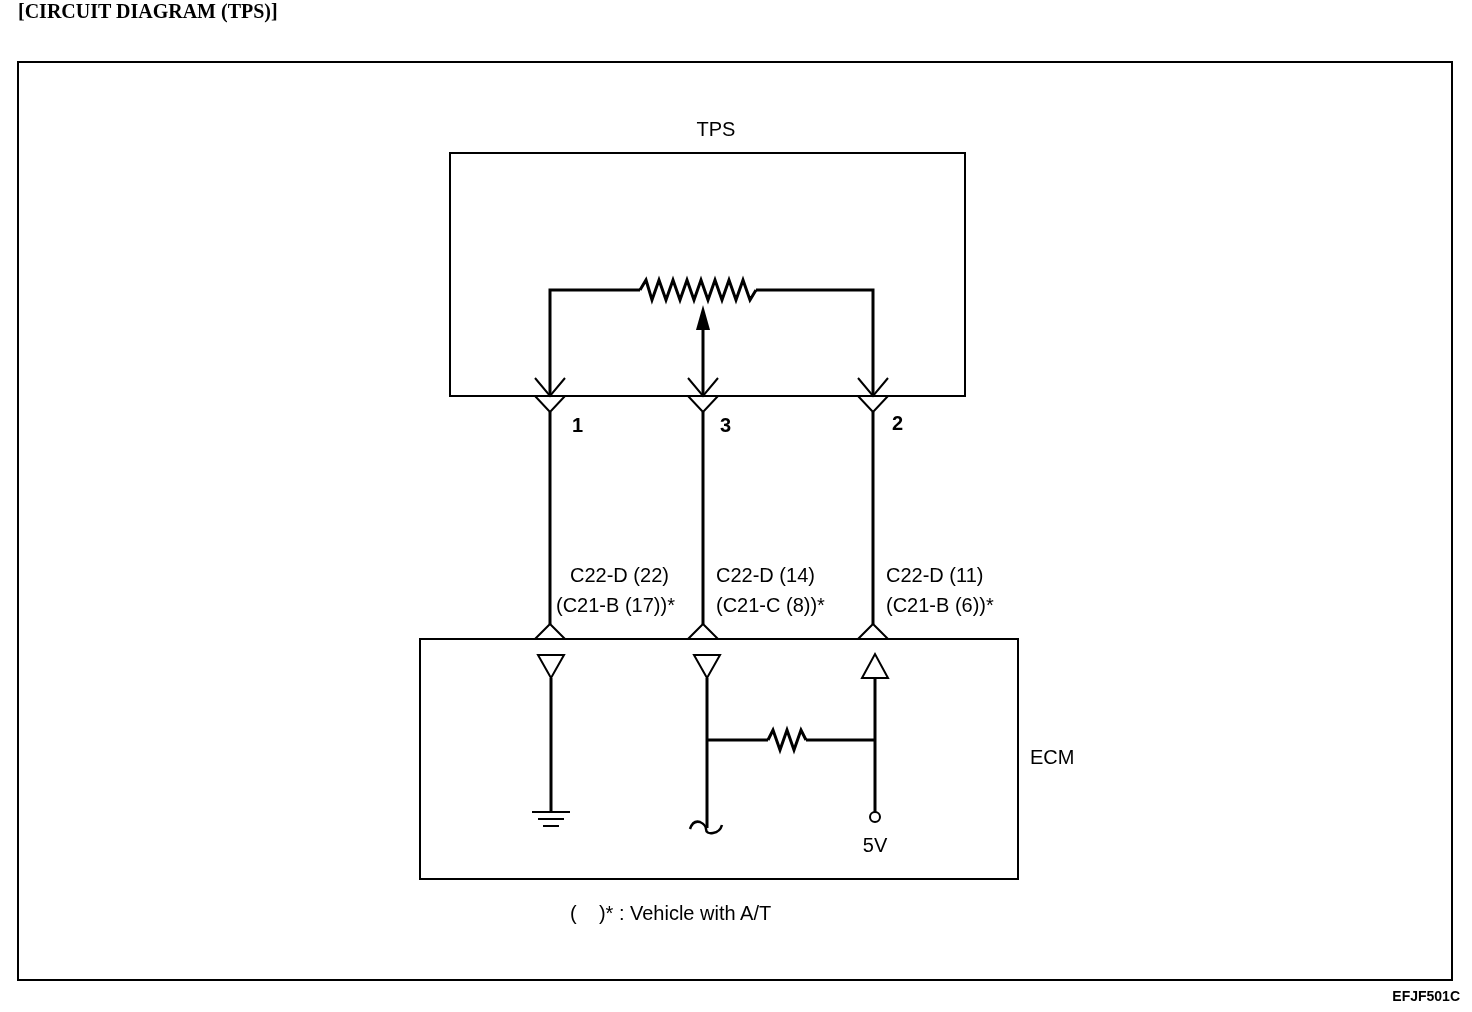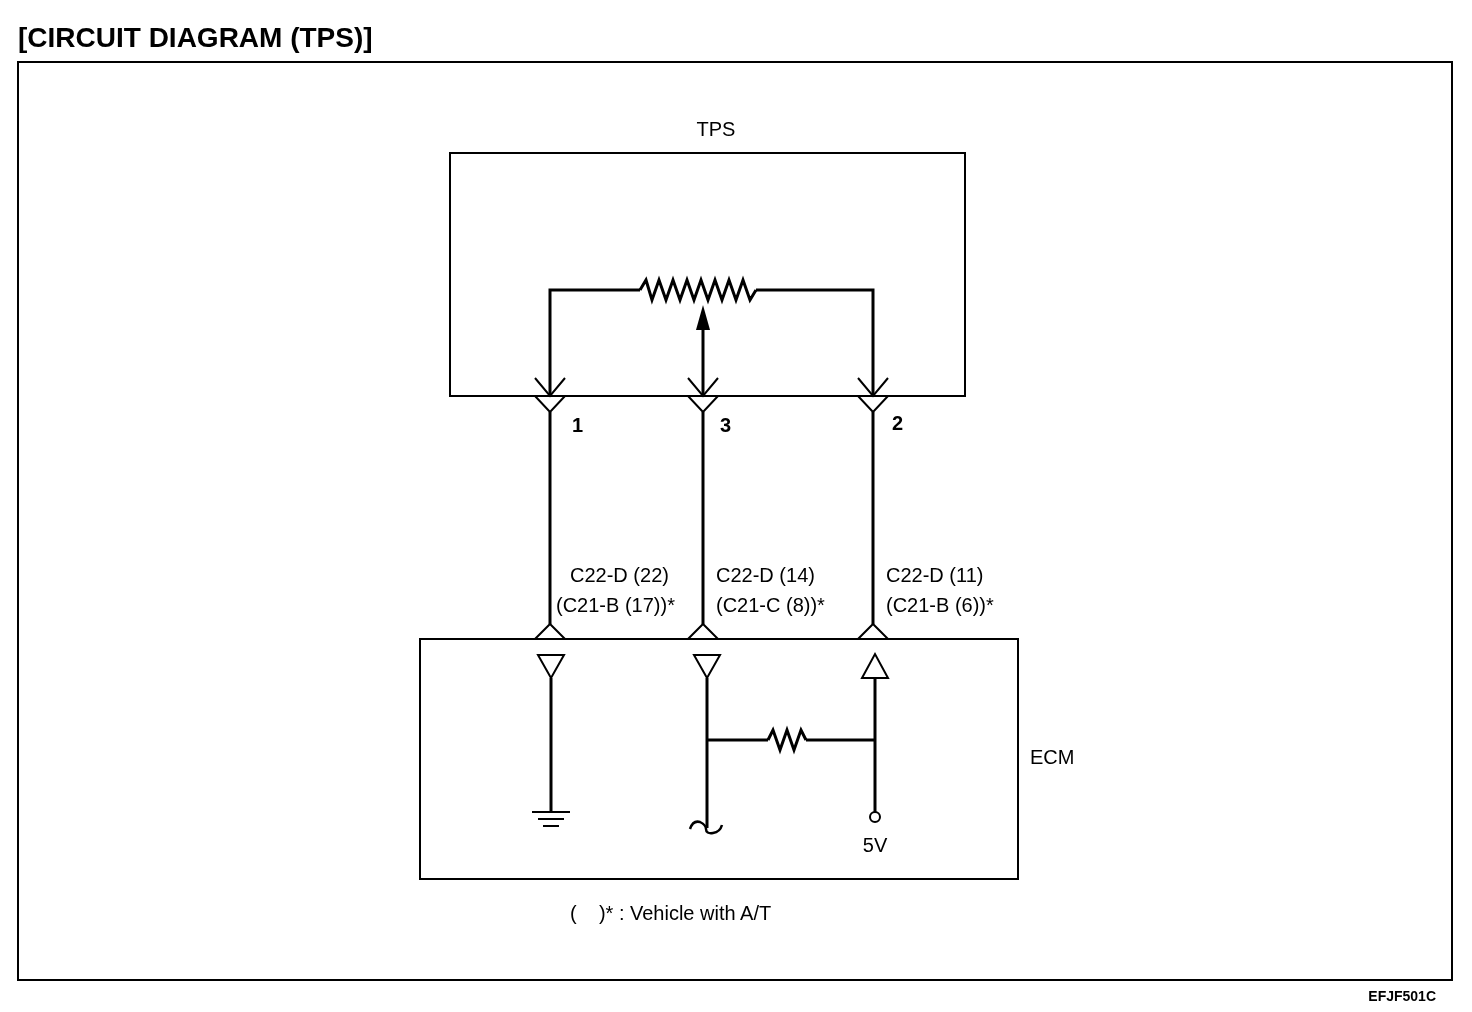--- a/index.html
+++ b/index.html
@@ -1,19 +1,19 @@
 <!DOCTYPE html>
 <html><head>
 <meta charset="utf-8">
 <style>
   html, body { margin:0; padding:0; background:#fff; }
   body { width:1472px; height:1012px; position:relative; overflow:hidden;
          font-family:"Liberation Sans", sans-serif; color:#000; }
-  #title { position:absolute; left:18px; top:22px; font-size:28px; font-weight:bold; letter-spacing:0px; }
-  #code { position:absolute; right:36px; top:988px; font-size:14px; font-weight:bold; }
+  #title { position:absolute; left:18px; top:0; font-size:20px; font-weight:bold; letter-spacing:0px;font-family:Liberation Serif, serif; }
+  #code { position:absolute; right:12px; top:988px; font-size:14px; font-weight:bold; }
   svg { position:absolute; left:0; top:0; }
   svg text { font-family:"Liberation Sans", sans-serif; fill:#000; }
 </style>
 </head>
 <body>
 
 <div id="title">[CIRCUIT DIAGRAM (TPS)]</div>
 
 <svg width="1472" height="1012" viewBox="0 0 1472 1012">
 

